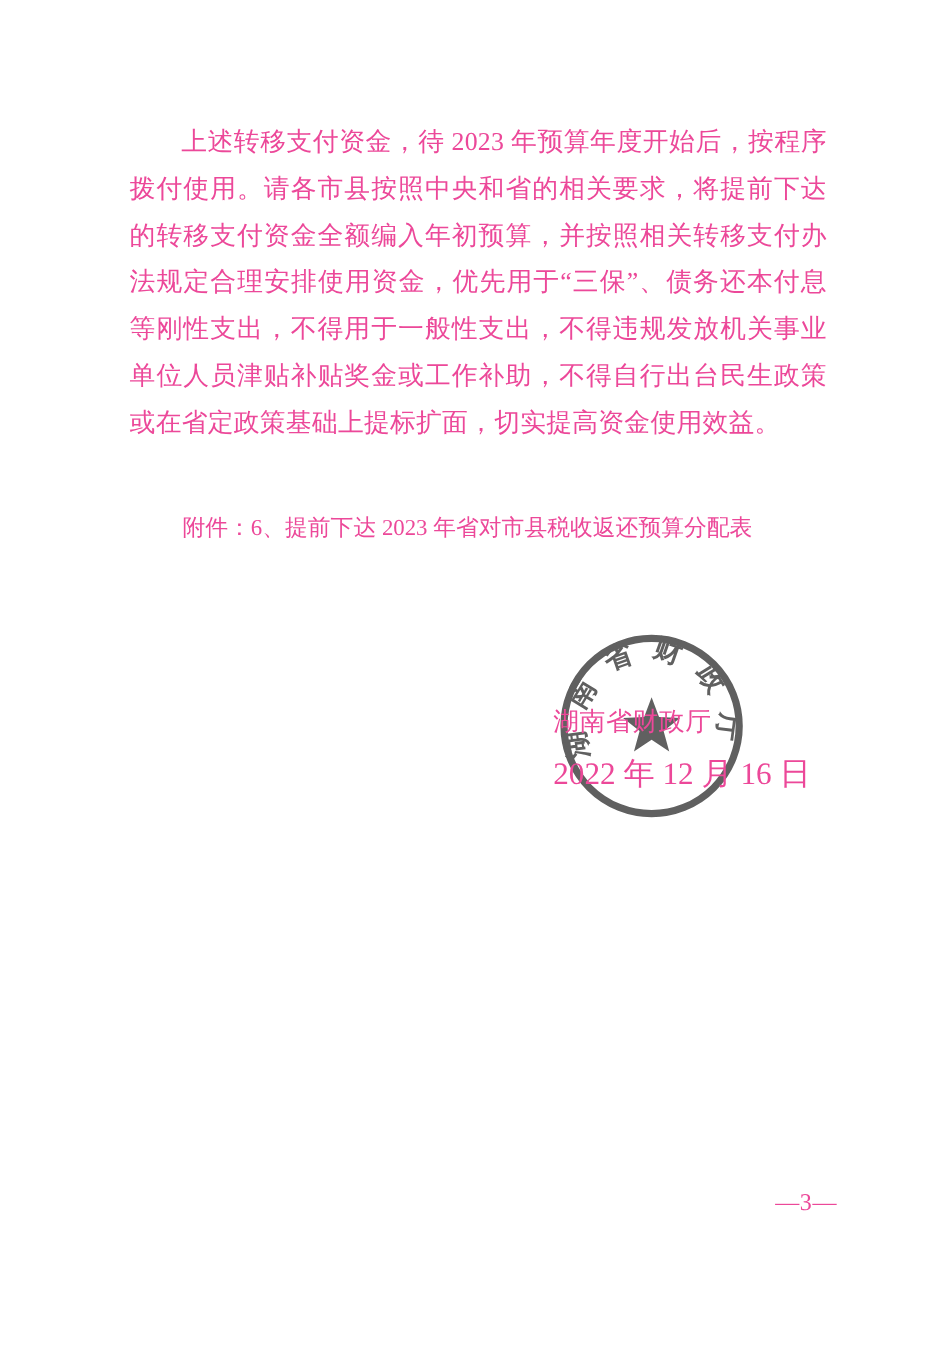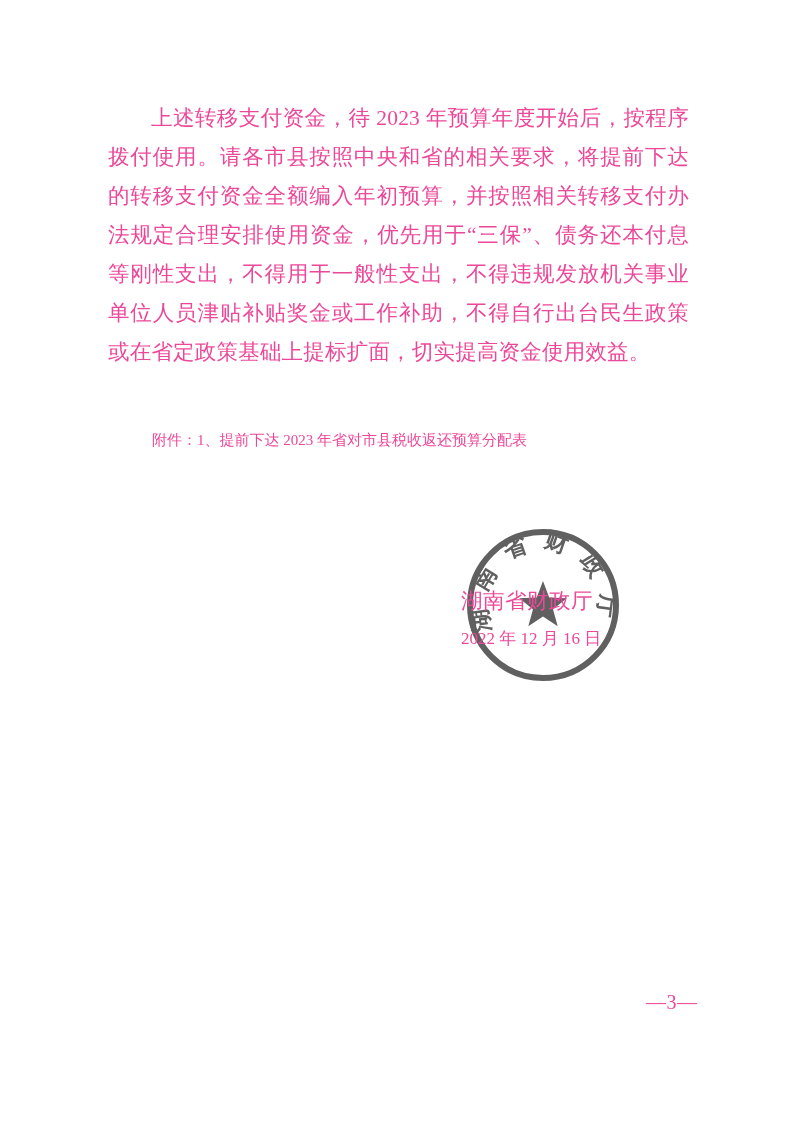--- a/index.html
+++ b/index.html
@@ -26,21 +26,21 @@
     text-align: justify;
     text-indent: 43px;
     letter-spacing: 0.2px;
   }
   .attachments {
     position: absolute;
     left: 152px;
     top: 421px;
     display: flex;
     align-items: flex-start;
-    font-size: 15px;
+    font-size: 19px;
     line-height: 39.5px;
   }
   .att-label {
     white-space: nowrap;
   }
   .att-items {
     display: flex;
     flex-direction: column;
   }
   .att-item {
@@ -60,21 +60,21 @@
     top: 586px;
     font-size: 21.5px;
     letter-spacing: 0.5px;
     white-space: nowrap;
     z-index: 2;
   }
   .sig-date {
     position: absolute;
     left: 461px;
     top: 627px;
-    font-size: 17px;
+    font-size: 26px;
     white-space: nowrap;
     z-index: 2;
   }
   .page-number {
     position: absolute;
     left: 646px;
     top: 991px;
     font-size: 20px;
     letter-spacing: 0.5px;
     white-space: nowrap;
@@ -89,21 +89,21 @@
 </head>
 <body>
 
 <div class="page">
 
   <div class="body-text">上述转移支付资金，待 2023 年预算年度开始后，按程序拨付使用。请各市县按照中央和省的相关要求，将提前下达的转移支付资金全额编入年初预算，并按照相关转移支付办法规定合理安排使用资金，优先用于“三保”、债务还本付息等刚性支出，不得用于一般性支出，不得违规发放机关事业单位人员津贴补贴奖金或工作补助，不得自行出台民生政策或在省定政策基础上提标扩面，切实提高资金使用效益。</div>
 
   <div class="attachments">
     <div class="att-label">附件：</div>
     <div class="att-items">
-      <div class="att-item">1、提前下达 2023 年省对市县税收返还预算分配表</div>
+      <div class="att-item">6、提前下达 2023 年省对市县税收返还预算分配表</div>
     </div>
   </div>
 
   <div class="seal-wrap">
     <svg width="160" height="160" viewBox="0 0 160 160">
       <circle cx="80" cy="80" r="73" fill="none" stroke-width="6" stroke="#606060"></circle>
       <polygon points="80,56 86.2,72.5 103.8,73.3 90,84.2 94.7,101.2 80,91.5 65.3,101.2 70,84.2 56.2,73.3 73.8,72.5" fill="#606060"></polygon>
       <defs>
         <path id="sealArc" d="M 27.4 99.2 A 56 56 0 1 1 132.6 99.2" fill="none"></path>
       </defs>

